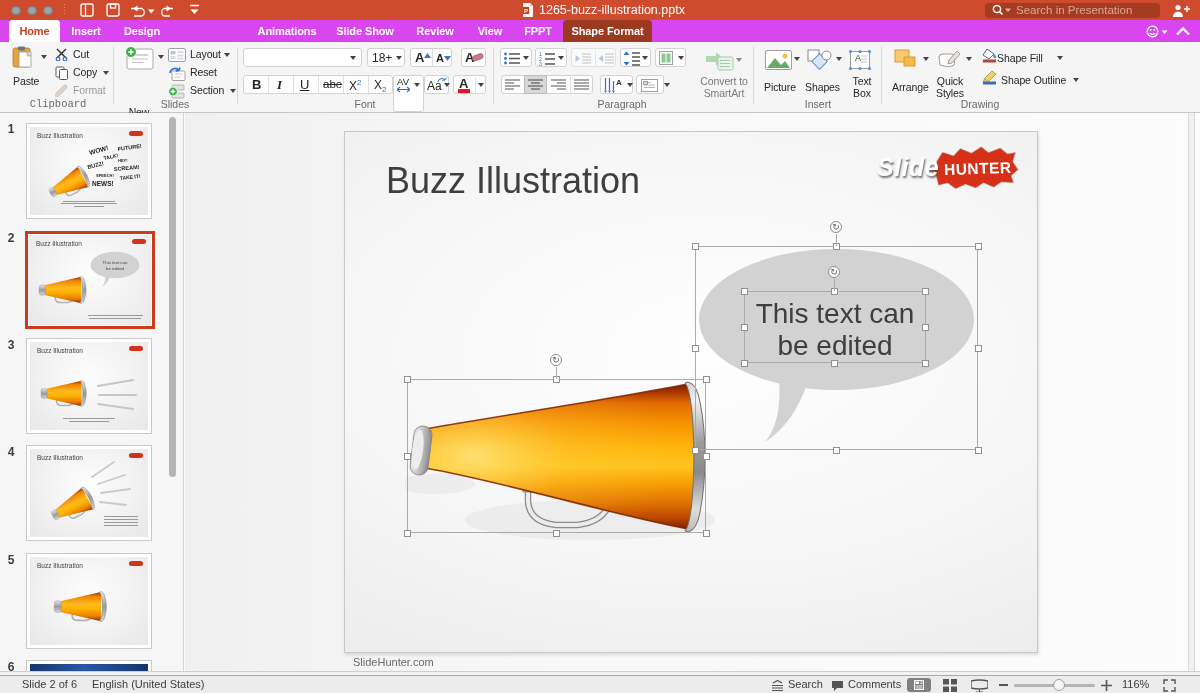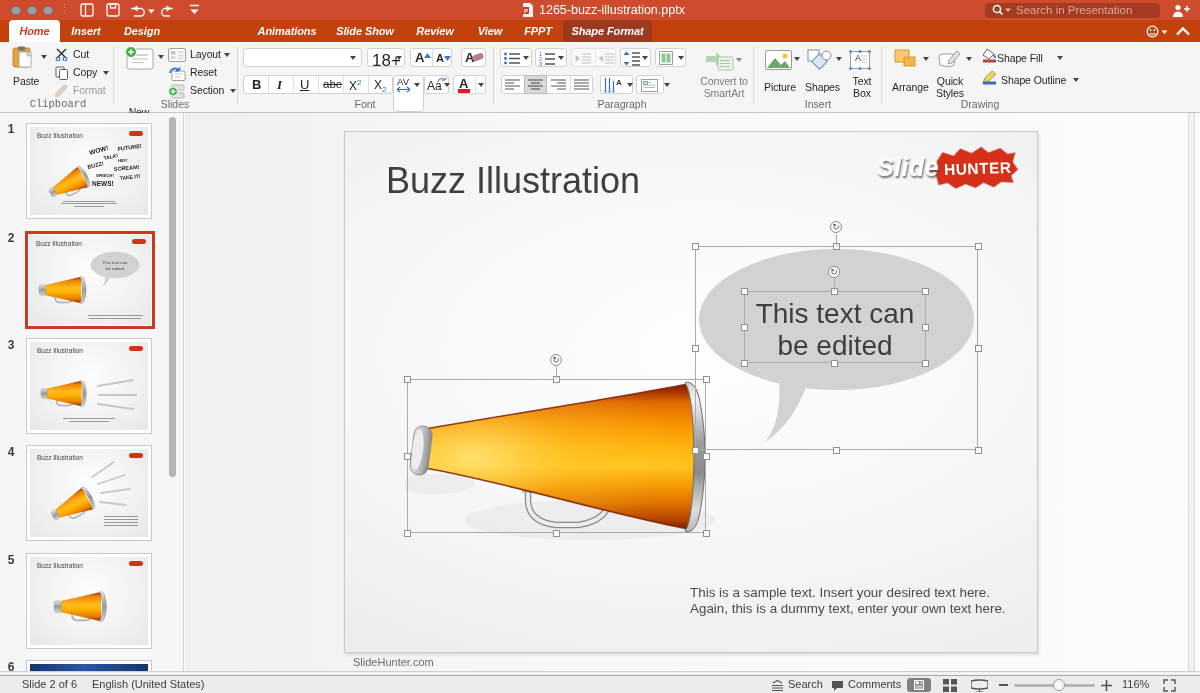--- a/index.html
+++ b/index.html
@@ -2,21 +2,21 @@
 <html><head>
 <meta charset="utf-8">
 <style>
 * { margin:0; padding:0; box-sizing:border-box; }
 html,body { width:1200px; height:693px; overflow:hidden; font-family:"Liberation Sans",sans-serif; }
 body { position:relative; background:#fff; }
 .abs { position:absolute; }
 
 
 #titlebar { position:absolute; left:0; top:0; width:1200px; height:20px; background:#cf4b2e; }
-#tabrow { position:absolute; left:0; top:20px; width:1200px; height:22px; background:#c2410c;font-style:italic; }
+#tabrow { position:absolute; left:0; top:20px; width:1200px; height:22px; background:#d946ef; }
 .circ { position:absolute; top:5.5px; width:9.5px; height:9.5px; border-radius:50%; background:#9aa0a6; border:1px solid #74787c; }
 #qat { position:absolute; left:78px; top:3px; height:14px; }
 #doctitle { position:absolute; left:522px; top:3px; height:14px; color:#fff; font-size:12.5px; display:flex; align-items:center; }
 #searchbox { position:absolute; left:985px; top:2.5px; width:175px; height:15px; background:#a53c22; border-radius:4px; color:#dda695; font-size:11.5px; display:flex; align-items:center; }
 .tab { position:absolute; top:0; height:22px; color:#fff; font-size:11px; font-weight:700; letter-spacing:-0.1px; display:flex; align-items:center; justify-content:center; }
 #tab-home { left:9px; width:51px; background:#fff; color:#c7401f; border-radius:4px 4px 0 0; }
 #tab-format { left:563px; width:89px; background:#9c3a21; border-radius:4px 4px 0 0; }
 
 
 #ribbon { position:absolute; left:0; top:42px; width:1200px; height:71px; background:#f5f5f6; border-bottom:1px solid #c6c6c6; font-size:11px; color:#262626; }
@@ -190,21 +190,21 @@
     <path d="M5 5.2 v4.6 M2.7 7.5 h4.6" stroke="#fff" stroke-width="1.3"></path>
   </svg>
   <div class="rlbl" style="left:190px; top:42px;">Section</div>
   <div class="chevpos" style="left:230px; top:47px;"></div>
   <div class="grplabel" style="left:131px; width:88px;">Slides</div>
   <div class="vsep" style="left:237px;"></div>
 
   <div class="rbtn" style="left:243px; top:6px; width:119px; height:19px;">
     <div class="chevpos" style="left:106px; top:7px;"></div>
   </div>
-  <div class="rbtn" style="left:367px; top:6px; width:38px; height:19px; font-size:17px;">
+  <div class="rbtn" style="left:367px; top:6px; width:38px; height:19px; font-size:12px;">
     <span style="position:absolute; left:4px; top:2px;">18+</span>
     <div class="chevpos" style="left:28px; top:7px;"></div>
   </div>
   <div class="rbtn" style="left:410px; top:6px; width:42px; height:19px;">
     <div style="position:absolute; left:21px; top:0; width:1px; height:17px; background:#ddd;"></div>
     <span style="position:absolute; left:4px; top:1px; font-size:13px; font-weight:700;">A</span>
     <svg class="abs" style="left:13px; top:4px;" width="7" height="6">
         <path d="M3.5 0 L7 5 H0 z" fill="#3c78c8"></path>
       </svg>
     <span style="position:absolute; left:25px; top:2.5px; font-size:11px; font-weight:700;">A</span>
@@ -643,21 +643,20 @@
         <div class="hdl" style="left:486px; top:156px;"></div>
         <div class="hdl" style="left:577px; top:156px;"></div>
       <div class="hdl" style="left:396px; top:192px;"></div>
         <div class="hdl" style="left:577px; top:192px;"></div>
       <div class="hdl" style="left:396px; top:228px;"></div>
         <div class="hdl" style="left:486px; top:228px;"></div>
         <div class="hdl" style="left:577px; top:228px;"></div>
       <div class="abs" style="left:489px; top:147px; width:1px; height:12px; background:#ababab;"></div>
       <div class="rothdl" style="left:483px; top:134px;">↻</div>
 
-      <div id="sampletext">This is a sample text. Insert your desired text here.<br>Again, this is a dummy text, enter your own text here.</div>
     </div>
     <div id="footer">SlideHunter.com</div>
     <div id="rscroll"></div>
   </div>
 </div>
 
 <div class="abs" style="left:0; top:671px; width:1200px; height:4px; background:#f2f2f2; border-top:1px solid #cfcfcf;"></div>
 
 <div id="statusbar">
   <div class="it" style="left:22px;">Slide 2 of 6</div>

